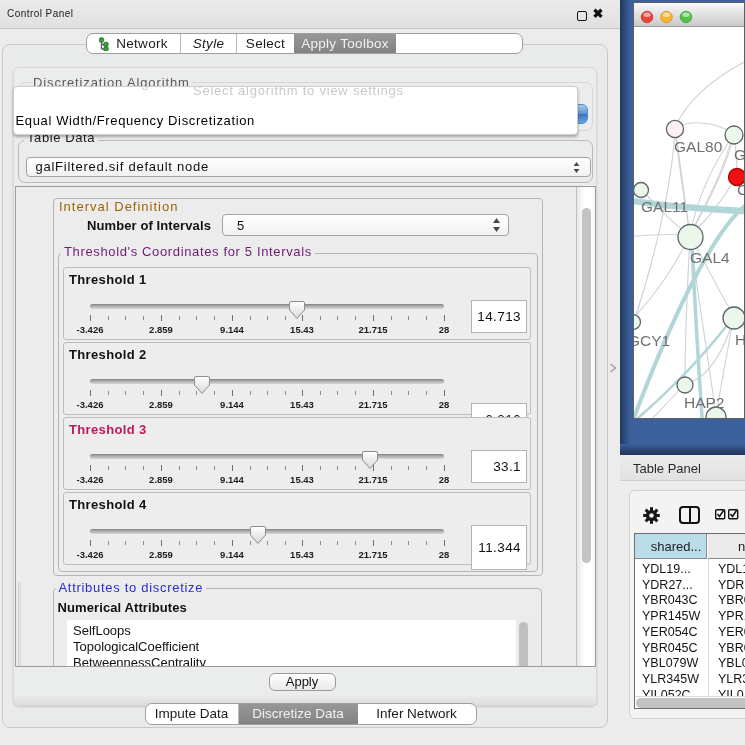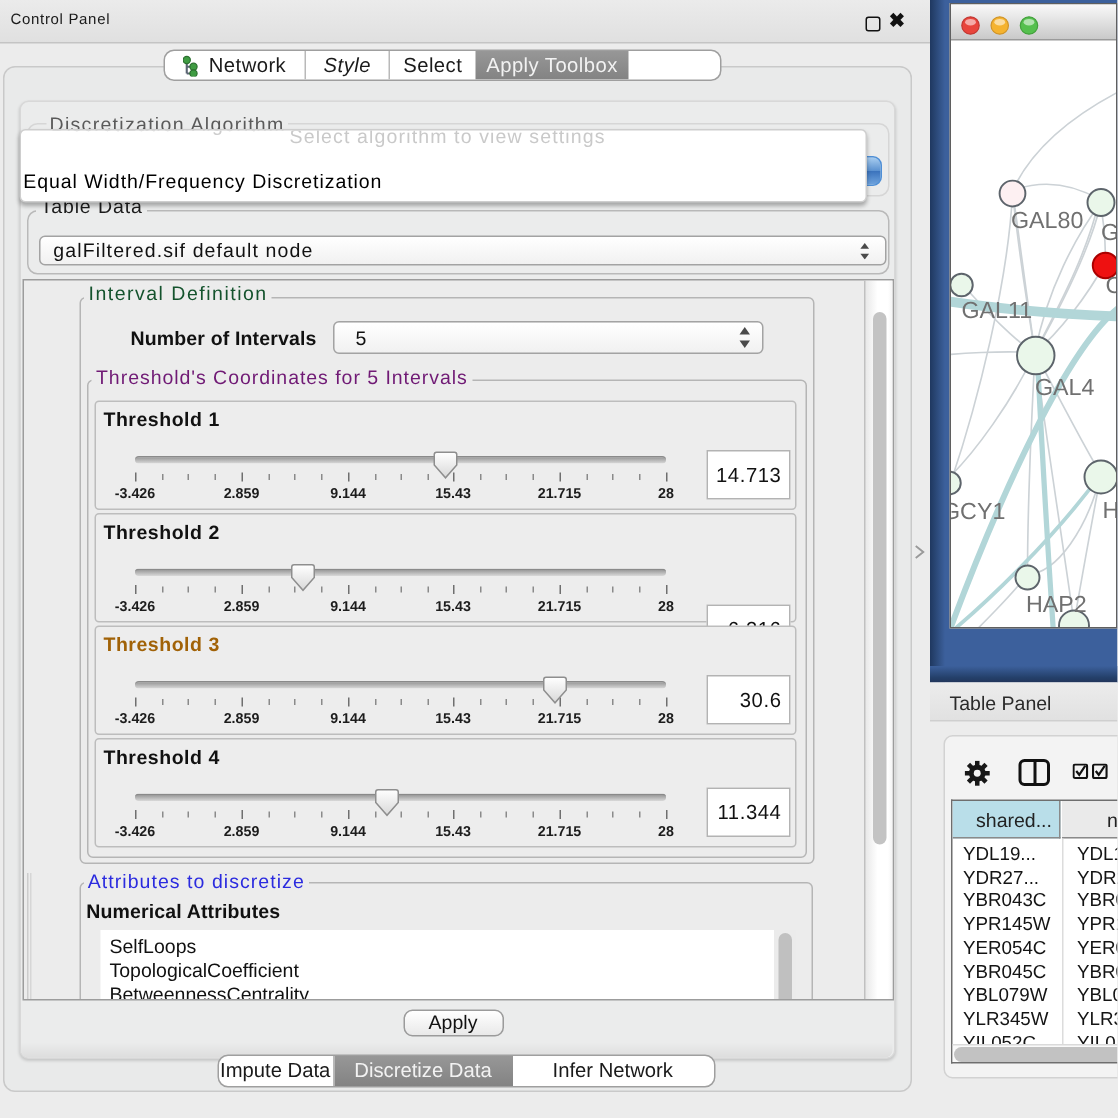--- a/index.html
+++ b/index.html
@@ -22,21 +22,21 @@
   <div class="abs" style="left:0;top:0;width:620px;height:29px;background:linear-gradient(#ebebeb,#e0e0e0);border-bottom:1px solid #c4c4c4;"></div>
   <div class="abs" style="left:7px;top:7.5px;font-size:10px;letter-spacing:0.45px;color:#1a1a1a;">Control Panel</div>
   <div class="abs" style="left:577px;top:10.5px;width:10px;height:10px;border:1.6px solid #111;border-radius:2px;"></div>
   <div class="abs" style="left:592.5px;top:5.5px;font-size:13px;font-weight:bold;color:#111;">✖</div>
 
   <div class="abs" style="left:2px;top:44px;width:606px;height:684px;background:#e9eaea;border:1px solid #c9c9c9;border-radius:8px;"></div>
 
   <div class="abs" style="left:12.5px;top:67px;width:584px;height:639px;background:#ebecec;border:1px solid #d8d8d8;border-radius:6px;box-shadow:0 1px 2px rgba(0,0,0,0.15);"></div>
   <div class="abs" style="left:14px;top:695px;width:581px;height:10px;background:linear-gradient(#ebecec,#dddddd);border-radius:0 0 5px 5px;"></div>
 
-  <div class="abs" style="left:86px;top:33px;width:372px;height:21px;background:#ffffff;border:1px solid #9f9f9f;border-radius:7px;overflow:hidden;display:flex;font-size:13.5px;letter-spacing:0.3px;color:#1a1a1a;margin-left:23px;">
+  <div class="abs" style="left:86px;top:33px;width:437px;height:21px;background:#ffffff;border:1px solid #9f9f9f;border-radius:7px;overflow:hidden;display:flex;font-size:13.5px;letter-spacing:0.3px;color:#1a1a1a;">
     <div style="width:94px;display:flex;align-items:center;justify-content:center;border-right:1px solid #b9b9b9;">
       <svg width="13" height="15" viewBox="0 0 13 15" style="margin-right:4px;">
         <path d="M2.5 4 L2.5 13 M2.5 8.5 L6 8.5 M2.5 13 L6 13" stroke="#5a6472" stroke-width="1.4" fill="none"></path>
         <circle cx="2.5" cy="4" r="2.4" fill="#3f9c42" stroke="#2c7030" stroke-width="0.8"></circle>
         <circle cx="7" cy="8.5" r="2.4" fill="#3f9c42" stroke="#2c7030" stroke-width="0.8"></circle>
         <circle cx="7" cy="13" r="2.4" fill="#3f9c42" stroke="#2c7030" stroke-width="0.8"></circle>
       </svg>Network</div>
     <div style="width:56px;display:flex;align-items:center;justify-content:center;border-right:1px solid #b9b9b9;font-style:italic;">Style</div>
     <div style="width:57px;display:flex;align-items:center;justify-content:center;">Select</div>
     <div style="width:102px;display:flex;align-items:center;justify-content:center;background:linear-gradient(#979797,#838383);color:#f2f2f2;">Apply Toolbox</div>
@@ -54,21 +54,21 @@
   </div>
   <svg class="abs" style="left:573px;top:162px;" width="7" height="11" viewBox="0 0 7 11">
     <path d="M3.5 0 L6.4 3.9 L0.6 3.9 Z" fill="#4a4a4a"></path>
     <path d="M3.5 11 L6.4 7.1 L0.6 7.1 Z" fill="#4a4a4a"></path>
   </svg>
 
   <div class="abs" style="left:15px;top:186px;width:581px;height:481px;border:1px solid #9c9c9c;background:#ececec;overflow:hidden;">
     <div class="abs" style="left:0;top:0;width:560px;height:481px;overflow:hidden;" id="vpinner">
 
       <div class="grp" style="left:37px;top:10.5px;width:490px;height:378px;border-color:#b5b5b5;"></div>
-      <div class="grplabel" style="left:40px;top:2px;color:#14532d;letter-spacing:1px;">Interval Definition</div>
+      <div class="grplabel" style="left:40px;top:13px;color:#a16207;letter-spacing:1px;">Interval Definition</div>
 
       <div class="abs" style="left:71px;top:31px;font-size:13px;font-weight:bold;letter-spacing:0.1px;color:#111;">Number of Intervals</div>
       <div class="combo" style="left:206px;top:27px;width:287px;height:22px;">
         <span style="margin-left:14px;">5</span>
       </div>
       <svg class="abs" style="left:476px;top:31px;" width="9" height="14" viewBox="0 0 9 14">
         <path d="M4.5 0 L8 5 L1 5 Z" fill="#4a4a4a"></path>
         <path d="M4.5 14 L8 9 L1 9 Z" fill="#4a4a4a"></path>
       </svg>
 
@@ -154,21 +154,21 @@
               <linearGradient id="tg1" x1="0" y1="0" x2="0" y2="1">
                 <stop offset="0" stop-color="#ffffff"></stop>
                 <stop offset="1" stop-color="#d8d8d8"></stop>
               </linearGradient>
             </defs>
           </svg>
           <div class="abs" style="left:455px;top:188px;width:56px;height:33px;background:#fff;border:1px solid #b3b3b3;display:flex;align-items:center;justify-content:flex-end;font-size:13.5px;color:#111;margin-top:28px;">
             <span style="margin-right:5px;letter-spacing:0.4px;">6.316</span>
           </div>
           <div class="abs" style="left:47px;top:230px;width:468px;height:73px;border:1px solid #bdbdbd;border-radius:3px;background:#ededed;"></div>
-          <div class="abs" style="left:53px;top:234.5px;font-size:13px;font-weight:bold;letter-spacing:0.35px;color:#a16207;">Threshold 3</div>
+          <div class="abs" style="left:53px;top:234.5px;font-size:13px;font-weight:bold;letter-spacing:0.35px;color:#be185d;">Threshold 3</div>
           <div class="abs" style="left:74px;top:267px;width:354px;height:5px;border-radius:3px;background:linear-gradient(#9a9a9a,#d9d9d9);border-top:1px solid #8a8a8a;"></div>
           <div class="abs" style="left:74px;top:278px;width:1px;height:6px;background:#6f6f6f;"></div>
           <div class="abs" style="left:91.7px;top:279px;width:1px;height:4px;background:#8a8a8a;"></div>
           <div class="abs" style="left:109.4px;top:279px;width:1px;height:4px;background:#8a8a8a;"></div>
           <div class="abs" style="left:127.1px;top:279px;width:1px;height:4px;background:#8a8a8a;"></div>
           <div class="ticklabel" style="left:74px;top:287px;">-3.426</div>
           <div class="abs" style="left:145px;top:278px;width:1px;height:6px;background:#6f6f6f;"></div>
           <div class="abs" style="left:162.7px;top:279px;width:1px;height:4px;background:#8a8a8a;"></div>
           <div class="abs" style="left:180.4px;top:279px;width:1px;height:4px;background:#8a8a8a;"></div>
           <div class="abs" style="left:198.1px;top:279px;width:1px;height:4px;background:#8a8a8a;"></div>
@@ -193,21 +193,21 @@
           <svg class="abs" style="left:345px;top:263px;" width="18" height="20" viewBox="0 0 18 20">
             <path d="M3 1.5 L15 1.5 Q16.5 1.5 16.5 3 L16.5 10 L9 18.5 L1.5 10 L1.5 3 Q1.5 1.5 3 1.5 Z" fill="url(#tg2)" stroke="#8e8e8e" stroke-width="1"></path>
             <defs>
               <linearGradient id="tg2" x1="0" y1="0" x2="0" y2="1">
                 <stop offset="0" stop-color="#ffffff"></stop>
                 <stop offset="1" stop-color="#d8d8d8"></stop>
               </linearGradient>
             </defs>
           </svg>
           <div class="abs" style="left:455px;top:263px;width:56px;height:33px;background:#fff;border:1px solid #b3b3b3;display:flex;align-items:center;justify-content:flex-end;font-size:13.5px;color:#111;">
-            <span style="margin-right:5px;letter-spacing:0.4px;">30.6</span>
+            <span style="margin-right:5px;letter-spacing:0.4px;">33.1</span>
           </div>
           <div class="abs" style="left:47px;top:305px;width:468px;height:73px;border:1px solid #bdbdbd;border-radius:3px;background:#ededed;"></div>
           <div class="abs" style="left:53px;top:309.5px;font-size:13px;font-weight:bold;letter-spacing:0.35px;color:#111;">Threshold 4</div>
           <div class="abs" style="left:74px;top:342px;width:354px;height:5px;border-radius:3px;background:linear-gradient(#9a9a9a,#d9d9d9);border-top:1px solid #8a8a8a;"></div>
           <div class="abs" style="left:74px;top:353px;width:1px;height:6px;background:#6f6f6f;"></div>
           <div class="abs" style="left:91.7px;top:354px;width:1px;height:4px;background:#8a8a8a;"></div>
           <div class="abs" style="left:109.4px;top:354px;width:1px;height:4px;background:#8a8a8a;"></div>
           <div class="abs" style="left:127.1px;top:354px;width:1px;height:4px;background:#8a8a8a;"></div>
           <div class="ticklabel" style="left:74px;top:362px;">-3.426</div>
           <div class="abs" style="left:145px;top:353px;width:1px;height:6px;background:#6f6f6f;"></div>
@@ -234,21 +234,21 @@
           <div class="ticklabel" style="left:428px;top:362px;">28</div>
           <svg class="abs" style="left:233px;top:338px;" width="18" height="20" viewBox="0 0 18 20">
             <path d="M3 1.5 L15 1.5 Q16.5 1.5 16.5 3 L16.5 10 L9 18.5 L1.5 10 L1.5 3 Q1.5 1.5 3 1.5 Z" fill="url(#tg3)" stroke="#8e8e8e" stroke-width="1"></path>
             <defs>
               <linearGradient id="tg3" x1="0" y1="0" x2="0" y2="1">
                 <stop offset="0" stop-color="#ffffff"></stop>
                 <stop offset="1" stop-color="#d8d8d8"></stop>
               </linearGradient>
             </defs>
           </svg>
-          <div class="abs" style="left:455px;top:338px;width:56px;height:33px;background:#fff;border:1px solid #b3b3b3;display:flex;align-items:center;justify-content:flex-end;font-size:13.5px;color:#111;">
+          <div class="abs" style="left:455px;top:338px;width:56px;height:45px;background:#fff;border:1px solid #b3b3b3;display:flex;align-items:center;justify-content:flex-end;font-size:13.5px;color:#111;">
             <span style="margin-right:5px;letter-spacing:0.4px;">11.344</span>
           </div>
         </div>
 
       <div class="abs" style="left:1.5px;top:395px;width:1px;height:84px;background:#cccccc;"></div>
       <div class="abs" style="left:4px;top:395px;width:1px;height:84px;background:#d6d6d6;"></div>
 
       <div class="grp" style="left:37px;top:401px;width:489px;height:120px;border-color:#b5b5b5;"></div>
       <div class="grplabel" style="left:39.5px;top:394px;color:#2b2bdf;letter-spacing:0.7px;">Attributes to discretize</div>
       <div class="abs" style="left:41.5px;top:413px;font-size:13px;font-weight:bold;letter-spacing:0.1px;color:#111;">Numerical Attributes</div>
@@ -262,21 +262,21 @@
       <div class="abs" style="left:502.5px;top:434.5px;width:9.5px;height:58px;background:#c0c0c0;border-radius:5px 5px 0 0;"></div>
     </div>
 
     <div class="abs" style="left:560px;top:0;width:21px;height:481px;background:linear-gradient(90deg,#e8e8e8,#ffffff 40%,#ffffff 75%,#ececec);border-left:1px solid #c0c0c0;"></div>
     <div class="abs" style="left:566px;top:21px;width:9px;height:355px;background:#c3c3c3;border-radius:5px;"></div>
   </div>
 
   <div class="abs" style="left:268.5px;top:672.5px;width:67px;height:18px;border:1px solid #9b9b9b;border-radius:6px;background:linear-gradient(#ffffff,#e9e9e9);display:flex;align-items:center;justify-content:center;font-size:13px;color:#111;">Apply</div>
 
   <div class="abs" style="left:144.5px;top:703px;width:332px;height:21.5px;background:#ffffff;border:1px solid #9f9f9f;border-radius:7px;overflow:hidden;display:flex;font-size:13.5px;color:#1a1a1a;">
-    <div style="width:77px;display:flex;align-items:center;justify-content:center;border-right:1px solid #b9b9b9;">Impute Data</div>
+    <div style="width:93px;display:flex;align-items:center;justify-content:center;border-right:1px solid #b9b9b9;">Impute Data</div>
     <div style="width:119px;display:flex;align-items:center;justify-content:center;background:linear-gradient(#979797,#838383);color:#f2f2f2;">Discretize Data</div>
     <div style="flex:1;display:flex;align-items:center;justify-content:center;">Infer Network</div>
   </div>
 
   <div class="abs" style="left:13px;top:85.5px;width:565px;height:49px;background:#ffffff;border:1px solid #cecece;border-radius:4px;box-shadow:0 2px 3px rgba(0,0,0,0.3);overflow:hidden;">
     <div class="abs" style="left:20px;top:-11.5px;font-size:13px;letter-spacing:0.87px;color:#cdcdcd;">Discretization Algorithm</div>
     <div class="abs" style="left:179px;top:-3.5px;font-size:13px;letter-spacing:0.76px;color:#c9c9c9;">Select algorithm to view settings</div>
     <div class="abs" style="left:1.5px;top:26px;font-size:13px;letter-spacing:0.63px;color:#000;">Equal Width/Frequency Discretization</div>
   </div>
 

